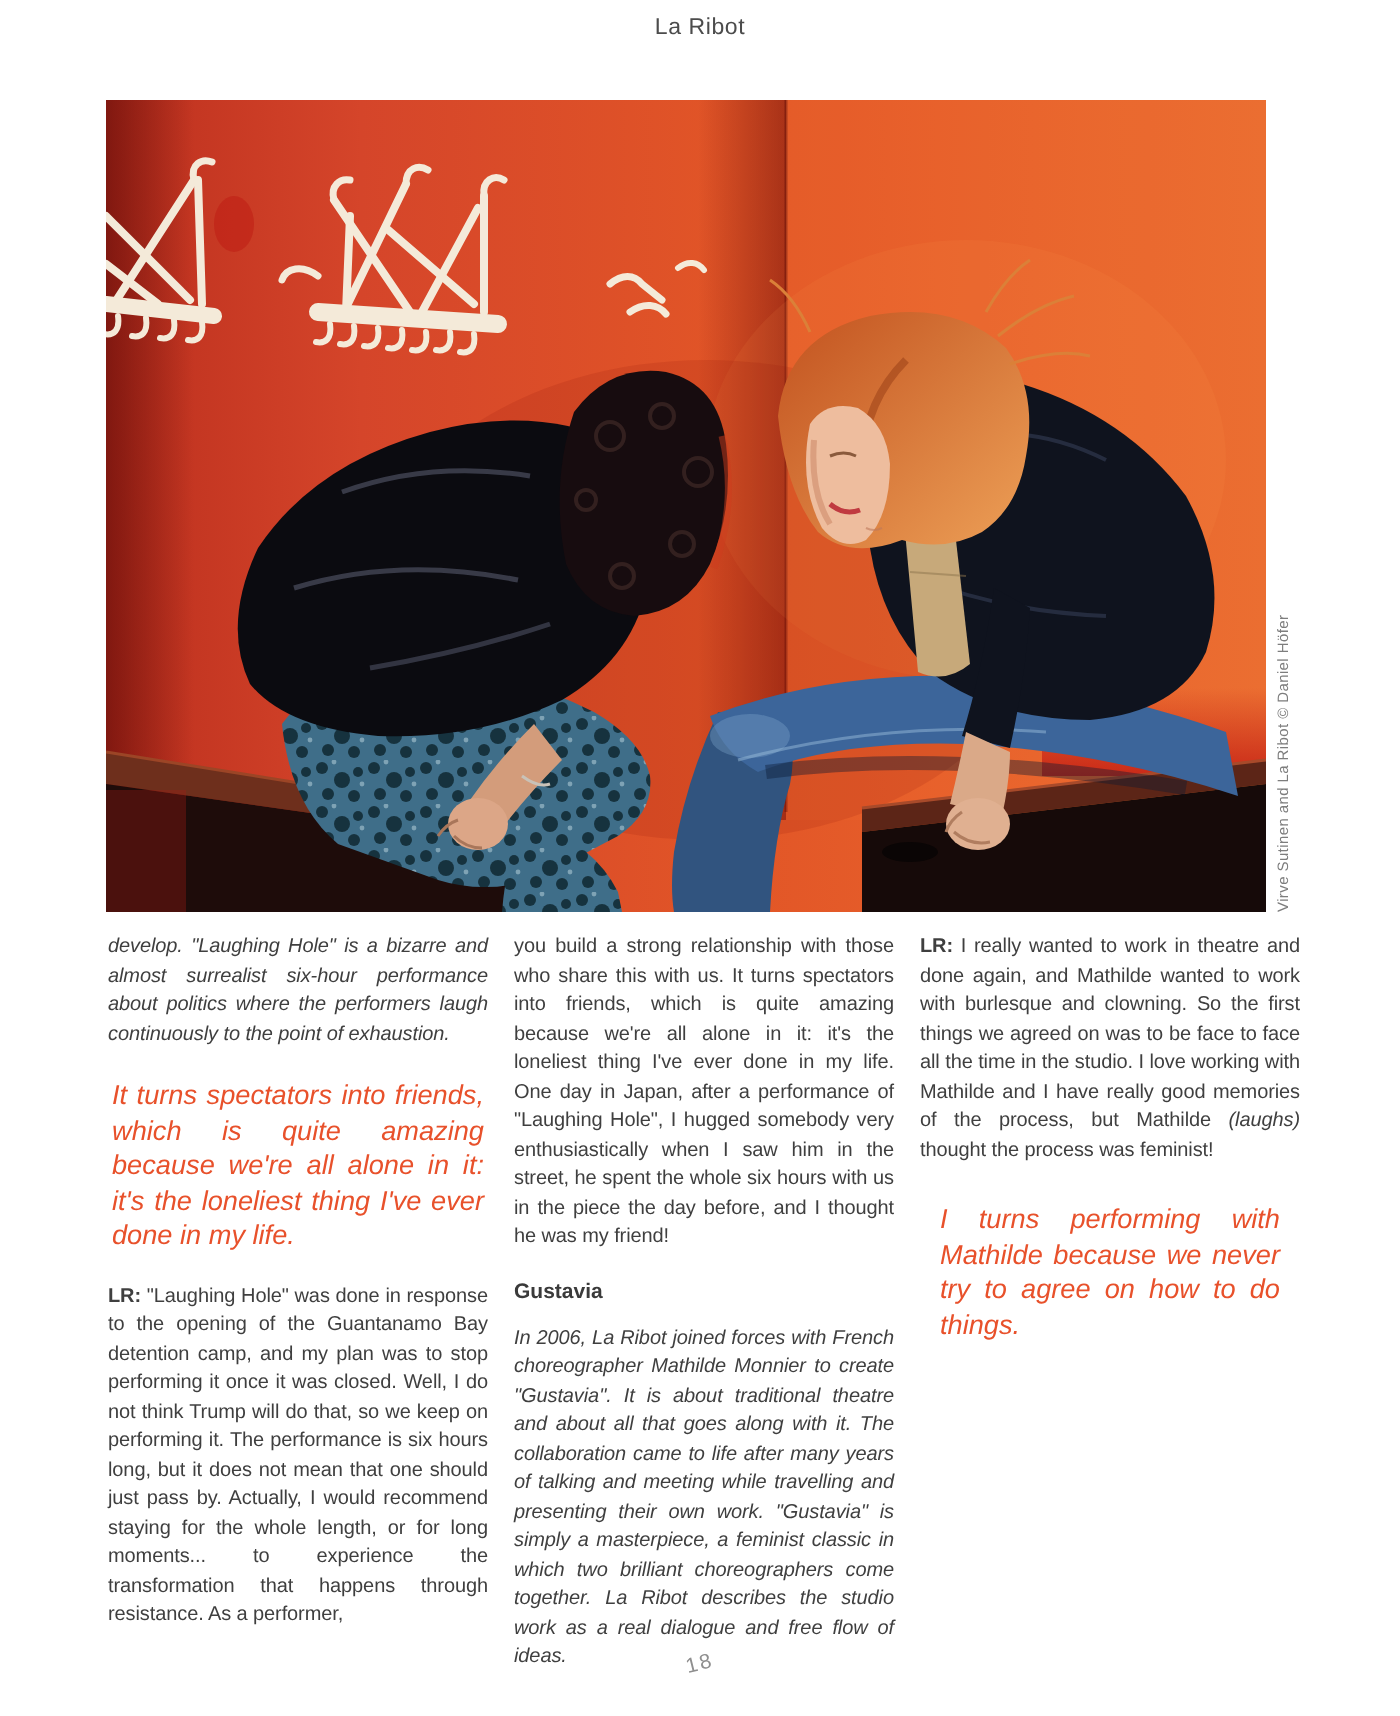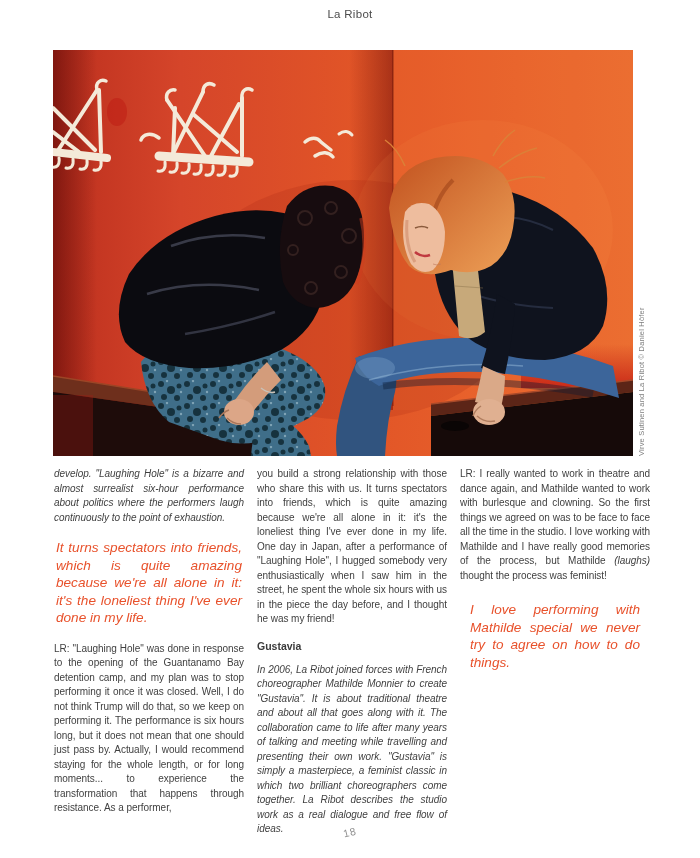--- a/index.html
+++ b/index.html
@@ -12,21 +12,21 @@
   .photo{position:absolute;left:53px;top:50px;width:580px;height:406px;overflow:hidden;}
   .photo svg{display:block;}
   .photo-credit{
     position:absolute;left:637px;top:456px;transform:rotate(-90deg);transform-origin:0 0;
     white-space:nowrap;font-size:7.5px;color:var(--muted,#7d7d7d);letter-spacing:.2px;width:406px;
   }
   .columns{position:absolute;left:54px;top:467px;width:596px;display:flex;gap:13px;}
   .col{flex:1 1 0;min-width:0;}
   .col p{margin:0;font-size:10px;line-height:14.5px;text-align:justify;letter-spacing:-0.05px;}
   .col p.italic{font-style:italic;}
-  .col p b{font-weight:normal;}
+  .col p b{font-weight:bold;}
   .col p i{}
   .pullquote{
     font-style:italic;color:var(--accent,#e8512b);text-align:left;
     font-size:13.6px !important;line-height:17.5px !important;margin:14px 2px 15px 2px !important;
     letter-spacing:0 !important;
   }
   .pullquote.narrow{margin:18px 10px 16px 10px !important;}
   .subhead{margin:13px 0 11px 0;font-size:10.5px;font-weight:bold;text-align:left;color:#3a3a3a;}
   .gap{height:11px;}
   .footer{position:absolute;left:0;top:822px;width:700px;text-align:center;}
@@ -210,22 +210,22 @@
       <p><b>LR:</b><span> "Laughing Hole" was done in response to the opening of the Guantanamo Bay detention camp, and my plan was to stop performing it once it was closed. Well, I do not think Trump will do that, so we keep on performing it. The performance is six hours long, but it does not mean that one should just pass by. Actually, I would recommend staying for the whole length, or for long moments... to experience the transformation that happens through resistance. As a performer,</span></p>
     </div>
 
     <div class="col">
       <p>you build a strong relationship with those who share this with us. It turns spectators into friends, which is quite amazing because we're all alone in it: it's the loneliest thing I've ever done in my life. One day in Japan, after a performance of "Laughing Hole", I hugged somebody very enthusiastically when I saw him in the street, he spent the whole six hours with us in the piece the day before, and I thought he was my friend!</p>
       <h3 class="subhead">Gustavia</h3>
       <p class="italic">In 2006, La Ribot joined forces with French choreographer Mathilde Monnier to create "Gustavia". It is about traditional theatre and about all that goes along with it. The collaboration came to life after many years of talking and meeting while travelling and presenting their own work. "Gustavia" is simply a masterpiece, a feminist classic in which two brilliant choreographers come together. La Ribot describes the studio work as a real dialogue and free flow of ideas.</p>
     </div>
 
     <div class="col">
-      <p><b>LR:</b><span> I really wanted to work in theatre and dance again, and Mathilde wanted to work with burlesque and clowning. So the first things we agreed on was to be face to face all the time in the studio. I love working with Mathilde and I have really good memories of the process, but Mathilde </span><i>(laughs)</i><span> thought the process was feminist!</span></p>
-      <p class="pullquote narrow">I love performing with Mathilde special we never try to agree on how to do things.</p>
+      <p><b>LR:</b><span> I really wanted to work in theatre and done again, and Mathilde wanted to work with burlesque and clowning. So the first things we agreed on was to be face to face all the time in the studio. I love working with Mathilde and I have really good memories of the process, but Mathilde </span><i>(laughs)</i><span> thought the process was feminist!</span></p>
+      <p class="pullquote narrow">I turns performing with Mathilde because we never try to agree on how to do things.</p>
       <div class="gap"></div>
     </div>
 
   </div>
 
   <div class="footer">
     <span class="pagenum">18</span>
   </div>
 
 </div>

